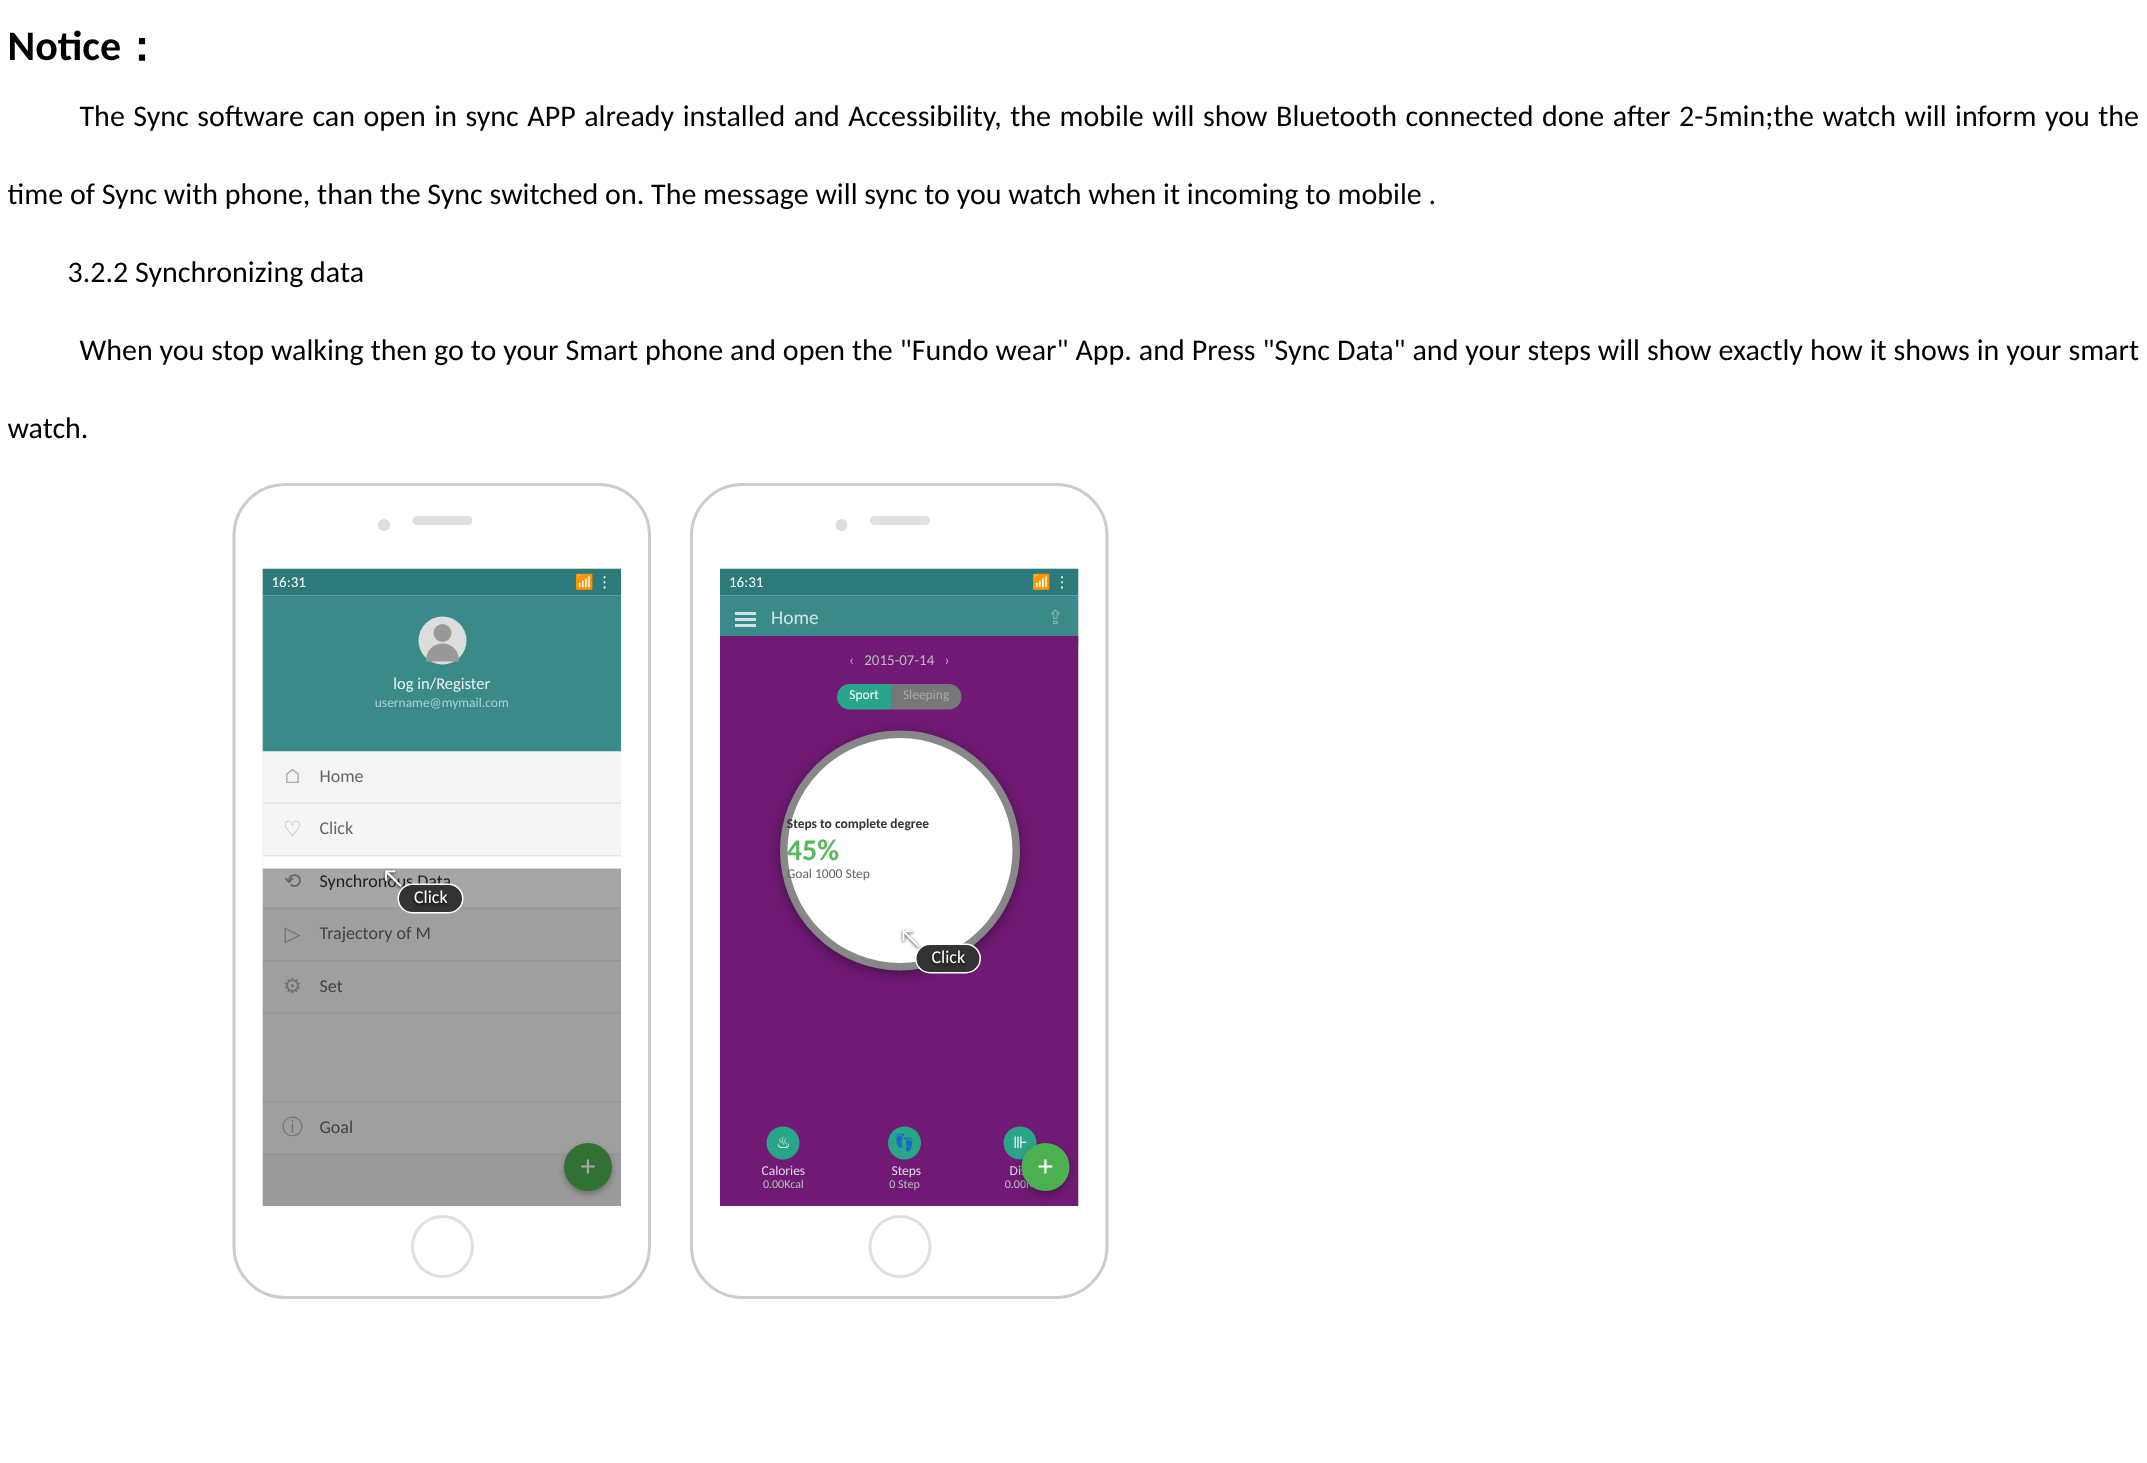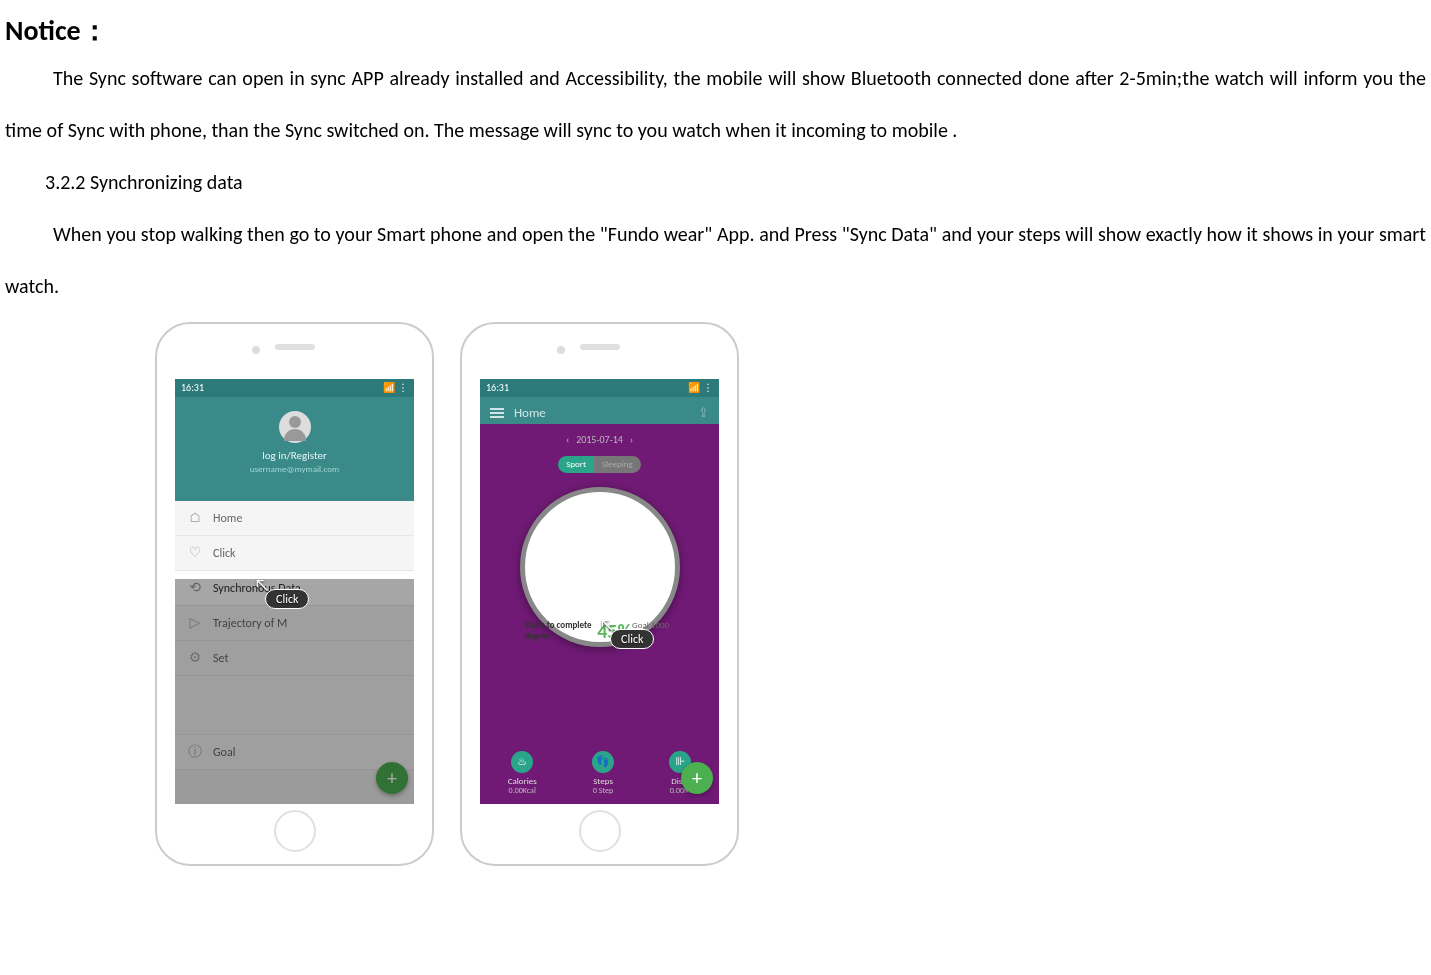--- a/index.html
+++ b/index.html
@@ -237,23 +237,23 @@
   .pill.right { border-radius: 0 10px 10px 0; }
   .pill.active { background: #2aa58a; color: #fff; }
   .big-circle {
     width: 150px;
     height: 150px;
     background: #fff;
     border: 5px solid #888;
     border-radius: 50%;
     margin: 14px auto;
     display: flex;
-    flex-direction: row;
+    flex-direction: column;
     justify-content: center;
-    align-items: flex-end;
+    align-items: flex-start;
     box-shadow: 0 2px 8px rgba(0,0,0,0.4);
   }
   .circle-label-top {
     font-size: 9px;
     color: #333;
     font-weight: bold;
   }
   .circle-percent {
     font-size: 20px;
     font-weight: bold;
@@ -287,21 +287,21 @@
   }
   .stat-item .stat-icon {
     width: 22px; height: 22px;
     background: #2aa58a;
     border-radius: 50%;
     margin: 0 auto 3px auto;
     color:#fff;
     font-size: 11px;
     line-height: 22px;
   }
-  .stat-label { color: #ddd; }
+  .stat-label { color: #ddd; text-align: right; }
   .stat-value { color: #bbb; font-size: 8px;}
   .hamburger {
     display: inline-block;
     width: 14px;
   }
   .hamburger span {
     display: block;
     height: 2px;
     background: #cfe5e5;
     margin: 2px 0;

